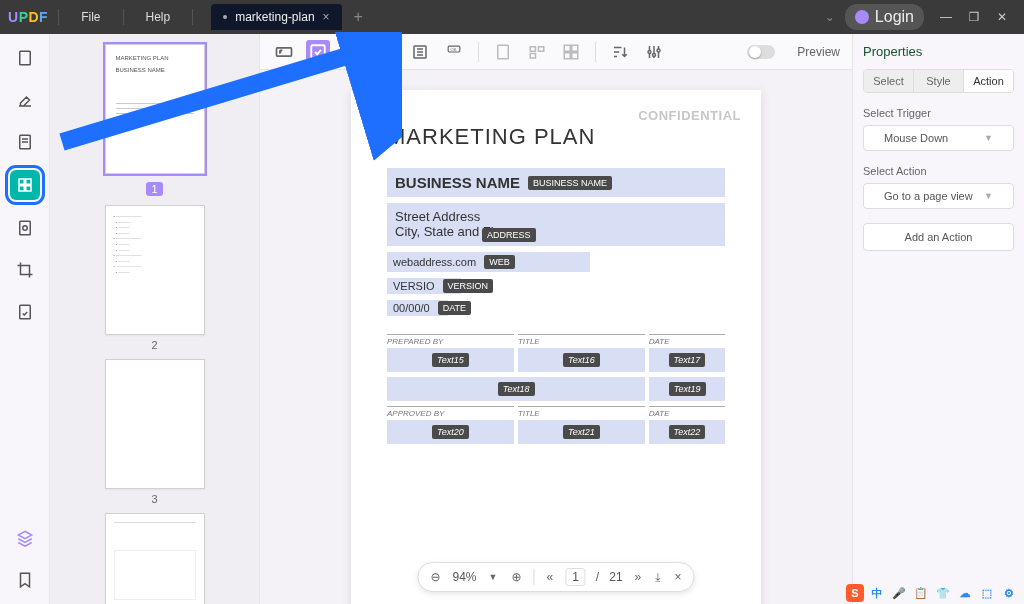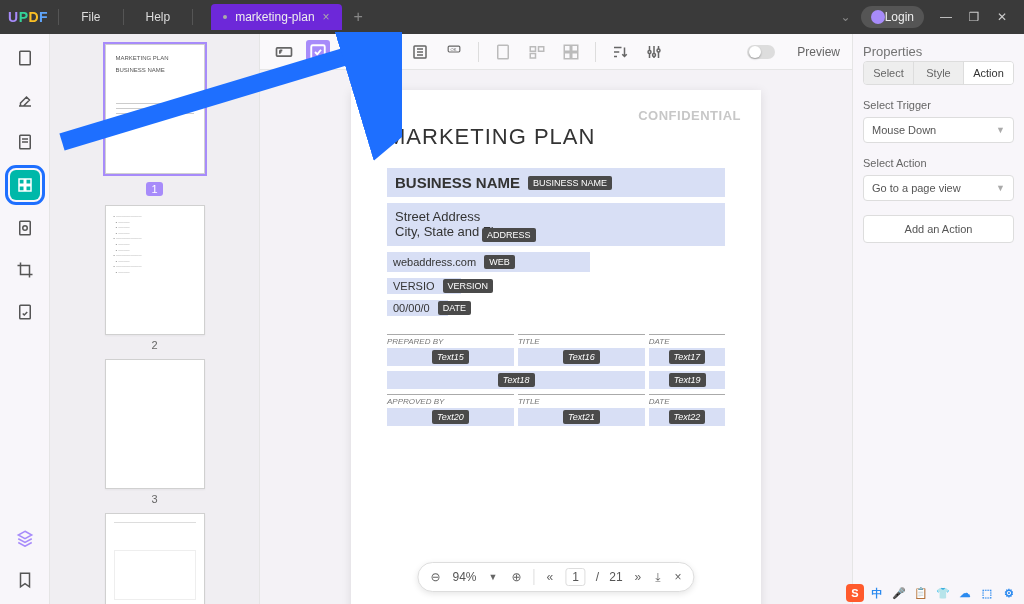--- a/index.html
+++ b/index.html
@@ -3,27 +3,27 @@
 <meta charset="utf-8">
 <style>
 * { margin: 0; padding: 0; box-sizing: border-box; font-family: -apple-system, BlinkMacSystemFont, "Segoe UI", Arial, sans-serif; }
 body { width: 1024px; height: 604px; overflow: hidden; background: #f8f6fa; position: relative; }
 
 .titlebar { height: 34px; background: #3a3a3a; display: flex; align-items: center; padding: 0 8px; color: #ccc; }
 .titlebar .brand { font-weight: bold; font-size: 14px; letter-spacing: 0.5px; }
 .titlebar .brand span { display: inline-block; }
 .titlebar .sep { width: 1px; height: 16px; background: #555; margin: 0 10px; }
 .titlebar .menu-item { font-size: 12px; color: #ddd; margin: 0 4px; padding: 4px 8px; cursor: pointer; }
-.titlebar .tab { display: flex; align-items: center; background: #6d28d9; border-radius: 4px 4px 0 0; padding: 6px 12px; margin-left: 8px; font-size: 12px; color: #eee; gap: 8px; }
+.titlebar .tab { display: flex; align-items: center; background: #0f172a; border-radius: 4px 4px 0 0; padding: 6px 12px; margin-left: 8px; font-size: 12px; color: #eee; gap: 8px; }
 .titlebar .tab .dot { width: 4px; height: 4px; border-radius: 2px; background: #aaa; }
 .titlebar .tab .close { color: #aaa; cursor: pointer; }
 .titlebar .tab-add { margin-left: 12px; color: #888; font-size: 16px; cursor: pointer; }
 .titlebar .spacer { flex: 1; }
 .titlebar .win-btn { width: 28px; text-align: center; color: #ccc; font-size: 12px; cursor: pointer; }
-.titlebar .login-btn { display: flex; align-items: center; background: #555; border-radius: 12px; padding: 4px 10px; font-size: 12px; color: #eee; margin-right: 8px; cursor: pointer; }
+.titlebar .login-btn { display: flex; align-items: center; gap: 6px; background: #555; border-radius: 12px; padding: 4px 10px; font-size: 16px; color: #eee; margin-right: 8px; cursor: pointer; }
 .titlebar .login-btn .avatar { width: 14px; height: 14px; border-radius: 50%; background: #a78bfa; }
 .titlebar .chev { color:#888; margin-right: 10px; font-size: 12px; }
 
 .main { display: flex; height: calc(100% - 34px); }
 
 .left-tool-rail { width: 50px; background: #f8f6fa; border-right: 1px solid #e5e5e5; display: flex; flex-direction: column; align-items: center; padding-top: 10px; gap: 14px; }
 .tool-btn { width: 28px; height: 28px; display: flex; align-items: center; justify-content: center; color: #555; cursor: pointer; border-radius: 4px; }
 .tool-btn.highlighted { background: #00b8a9; color: #fff; border-radius: 6px; outline: 3px solid #1e6fff; outline-offset: 2px; width: 30px; height: 30px; }
 .tool-btn svg { width: 18px; height: 18px; }
 .left-tool-rail .bottom { margin-top: auto; margin-bottom: 10px; display: flex; flex-direction: column; gap: 14px; align-items: center; }
@@ -50,34 +50,34 @@
 .confidential { position: absolute; top: 18px; right: 20px; font-size: 13px; font-weight: bold; color: #c7c7c7; letter-spacing: 0.5px; }
 .page h1 { font-size: 22px; font-weight: 300; letter-spacing: 1px; color: #333; margin-bottom: 18px; }
 .field-row { background: #d8dff5; padding: 6px 8px; margin-bottom: 6px; display: flex; align-items: center; gap: 8px; font-family: "Courier New", monospace; font-size: 13px; color: #333; position: relative; }
 .field-row.small { width: 60%; font-size: 11px; padding: 3px 6px; }
 .field-row.tiny { width: 22%; font-size: 11px; padding: 1px 6px; }
 .badge-dark { background: #4a4a4a; color: #fff; font-size: 9px; padding: 2px 5px; border-radius: 2px; font-family: Arial, sans-serif; }
 .form-grid { margin-top: 18px; }
 .form-grid .row { display: flex; gap: 4px; margin-bottom: 2px; font-style: italic; }
 .form-grid .cell { flex: 1; }
 .form-grid .label { font-size: 8px; color: #777; text-transform: uppercase; border-top: 1px solid #aaa; padding-top: 2px; }
-.form-grid .input-cell { background: #d8dff5; height: 18px; display: flex; align-items: center; justify-content: center; margin-bottom: 3px; }
+.form-grid .input-cell { background: #d8dff5; height: 24px; display: flex; align-items: center; justify-content: center; margin-bottom: 3px; }
 
 .bottom-bar { position: absolute; bottom: 12px; left: 50%; transform: translateX(-50%); height: 30px; background: #fff; border: 1px solid #ddd; border-radius: 16px; display: flex; align-items: center; padding: 0 10px; gap: 10px; box-shadow: 0 2px 6px rgba(0,0,0,0.1); font-size: 12px; color: #555; }
 .bottom-bar .bb-sep { width: 1px; height: 16px; background: #ddd; }
 .bottom-bar .bb-btn { cursor: pointer; color: #666; padding: 2px; }
 
 .right-panel { width: 172px; background: #f8f6fa; border-left: 1px solid #e5e5e5; padding: 10px; font-size: 12px; color: #555; }
-.right-panel .title { font-size: 13px; color: #737373; margin-bottom: 2px; }
+.right-panel .title { font-size: 13px; color: #14532d; margin-bottom: 10px; }
 .tabs { display: flex; border: 1px solid #ddd; border-radius: 4px; overflow: hidden; margin-bottom: 14px; }
 .tabs .tabh { flex: 1; text-align: center; padding: 5px 0; font-size: 11px; background: #eee; color: #666; cursor: pointer; border-right: 1px solid #ddd; }
 .tabs .tabh:last-child { border-right: none; }
 .tabs .tabh.active { background: #fff; color: #333; }
 .label-small { font-size: 11px; color: #666; margin-bottom: 6px; }
-.select-box { border: 1px solid #ddd; border-radius: 4px; padding: 6px 8px; background: #fff; font-size: 11px; color: #555; display: flex; justify-content: space-between; align-items: center; cursor: pointer; margin-bottom: 14px; }
+.select-box { border: 1px solid #ddd; border-radius: 4px; padding: 6px 20px; background: #fff; font-size: 11px; color: #555; display: flex; justify-content: space-between; align-items: center; cursor: pointer; margin-bottom: 14px; }
 .action-btn { border: 1px solid #ddd; border-radius: 4px; padding: 7px; text-align: center; background: #fff; font-size: 11px; color: #555; cursor: pointer; }
 
 .arrow-svg { position: absolute; top: 32px; left: 42px; pointer-events: none; z-index: 100; }
 
 .taskbar-icons { position: fixed; bottom: 2px; right: 6px; display: flex; gap: 4px; z-index: 200; }
 .taskbar-icons .ti { width: 18px; height: 18px; border-radius: 4px; display: flex; align-items: center; justify-content: center; font-size: 11px; font-weight: bold; }
 </style>
 </head>
 <body>
 

